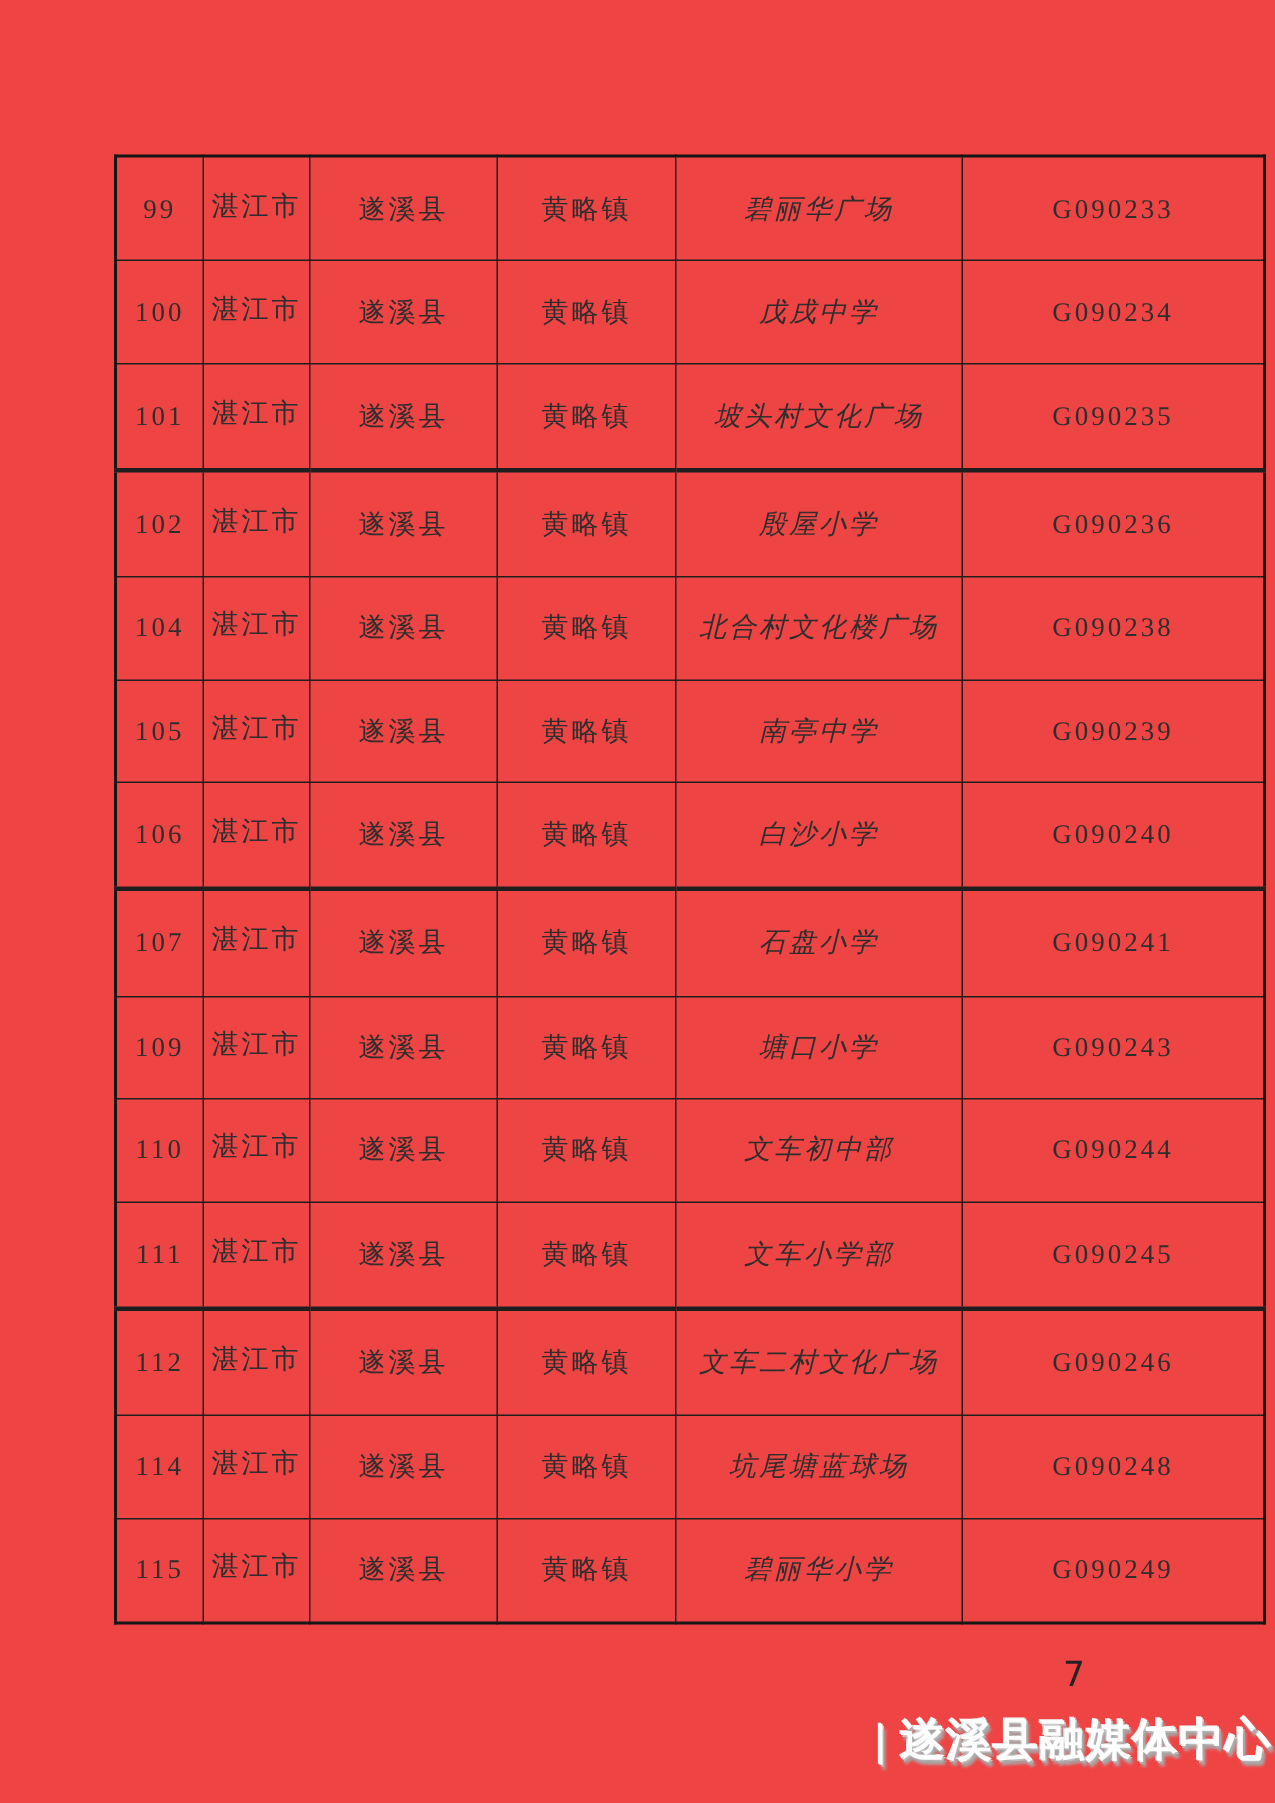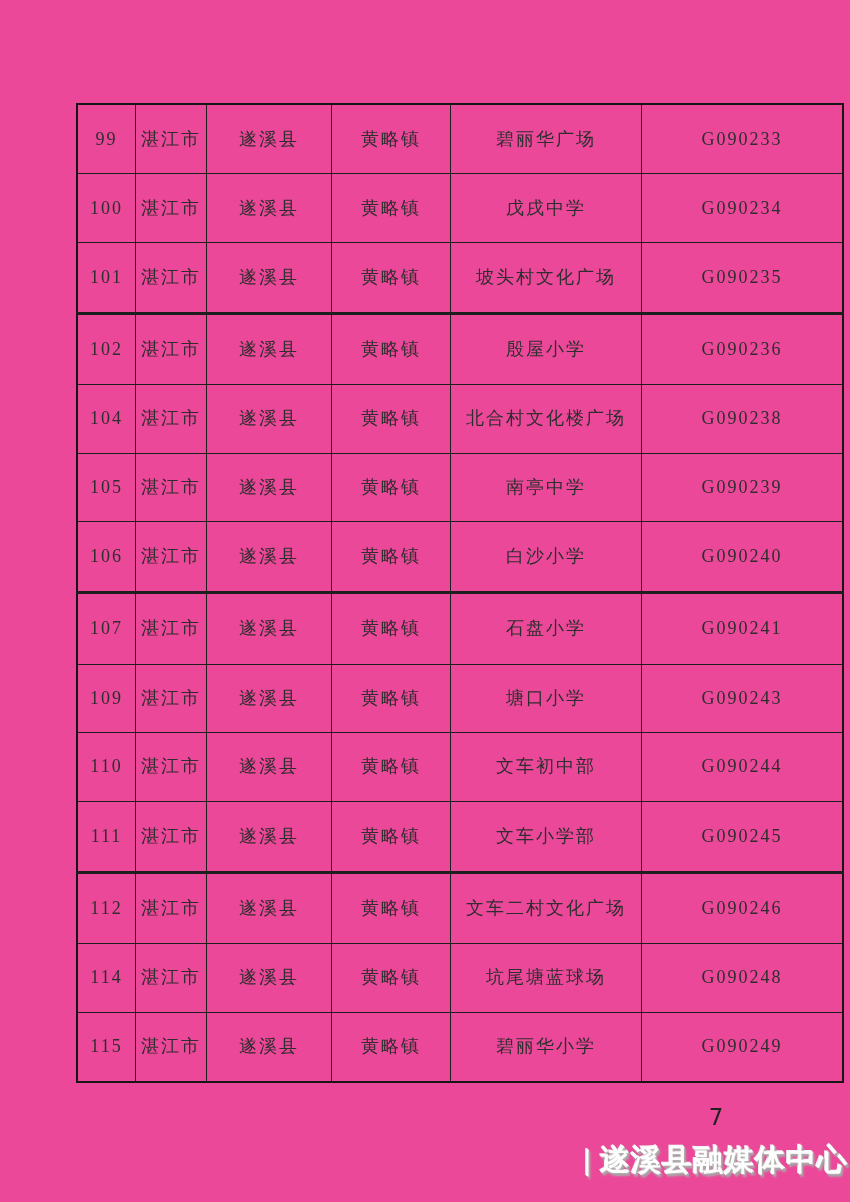--- a/index.html
+++ b/index.html
@@ -5,21 +5,21 @@
   html, body {
     margin: 0;
     padding: 0;
     background: #e8e8e8;
   }
   .page {
     position: relative;
     width: 850px;
     height: 1202px;
     margin: 0 auto;
-    background: #ec4899;
+    background: #ef4444;
     overflow: hidden;
     font-family: "Liberation Serif", "DejaVu Serif", serif;
   }
   table.data-table {
     position: absolute;
     left: 76px;
     top: 103px;
     width: 699px;
     height: 980px;
     border-collapse: collapse;
@@ -37,24 +37,24 @@
     padding: 0 5px;
     overflow: hidden;
     word-break: break-all;
   }
   
   table.data-table tr:nth-child(4n+3) td {
     border-bottom-width: 3px;
     margin-left: 33px;
   }
   td.col-no   { width: 47px;  font-size: 17px; letter-spacing: 0; }
-  td.col-city { width: 60px;  padding: 0 7px; }
+  td.col-city { width: 60px;  padding: 0 7px; font-family: Liberation Mono, monospace; }
   td.col-county { width: 114px; }
   td.col-town { width: 108px; }
-  td.col-site { width: 180px; letter-spacing: 1px; }
+  td.col-site { width: 180px; letter-spacing: 1px; font-style: italic; }
   td.col-code { width: 190px; font-size: 17px; letter-spacing: 1px; }
   .page-number {
     position: absolute;
     left: 698px;
     top: 1104px;
     width: 36px;
     text-align: center;
     font-size: 23px;
     color: #222222;
     font-family: "DejaVu Sans", "Liberation Sans", sans-serif;

